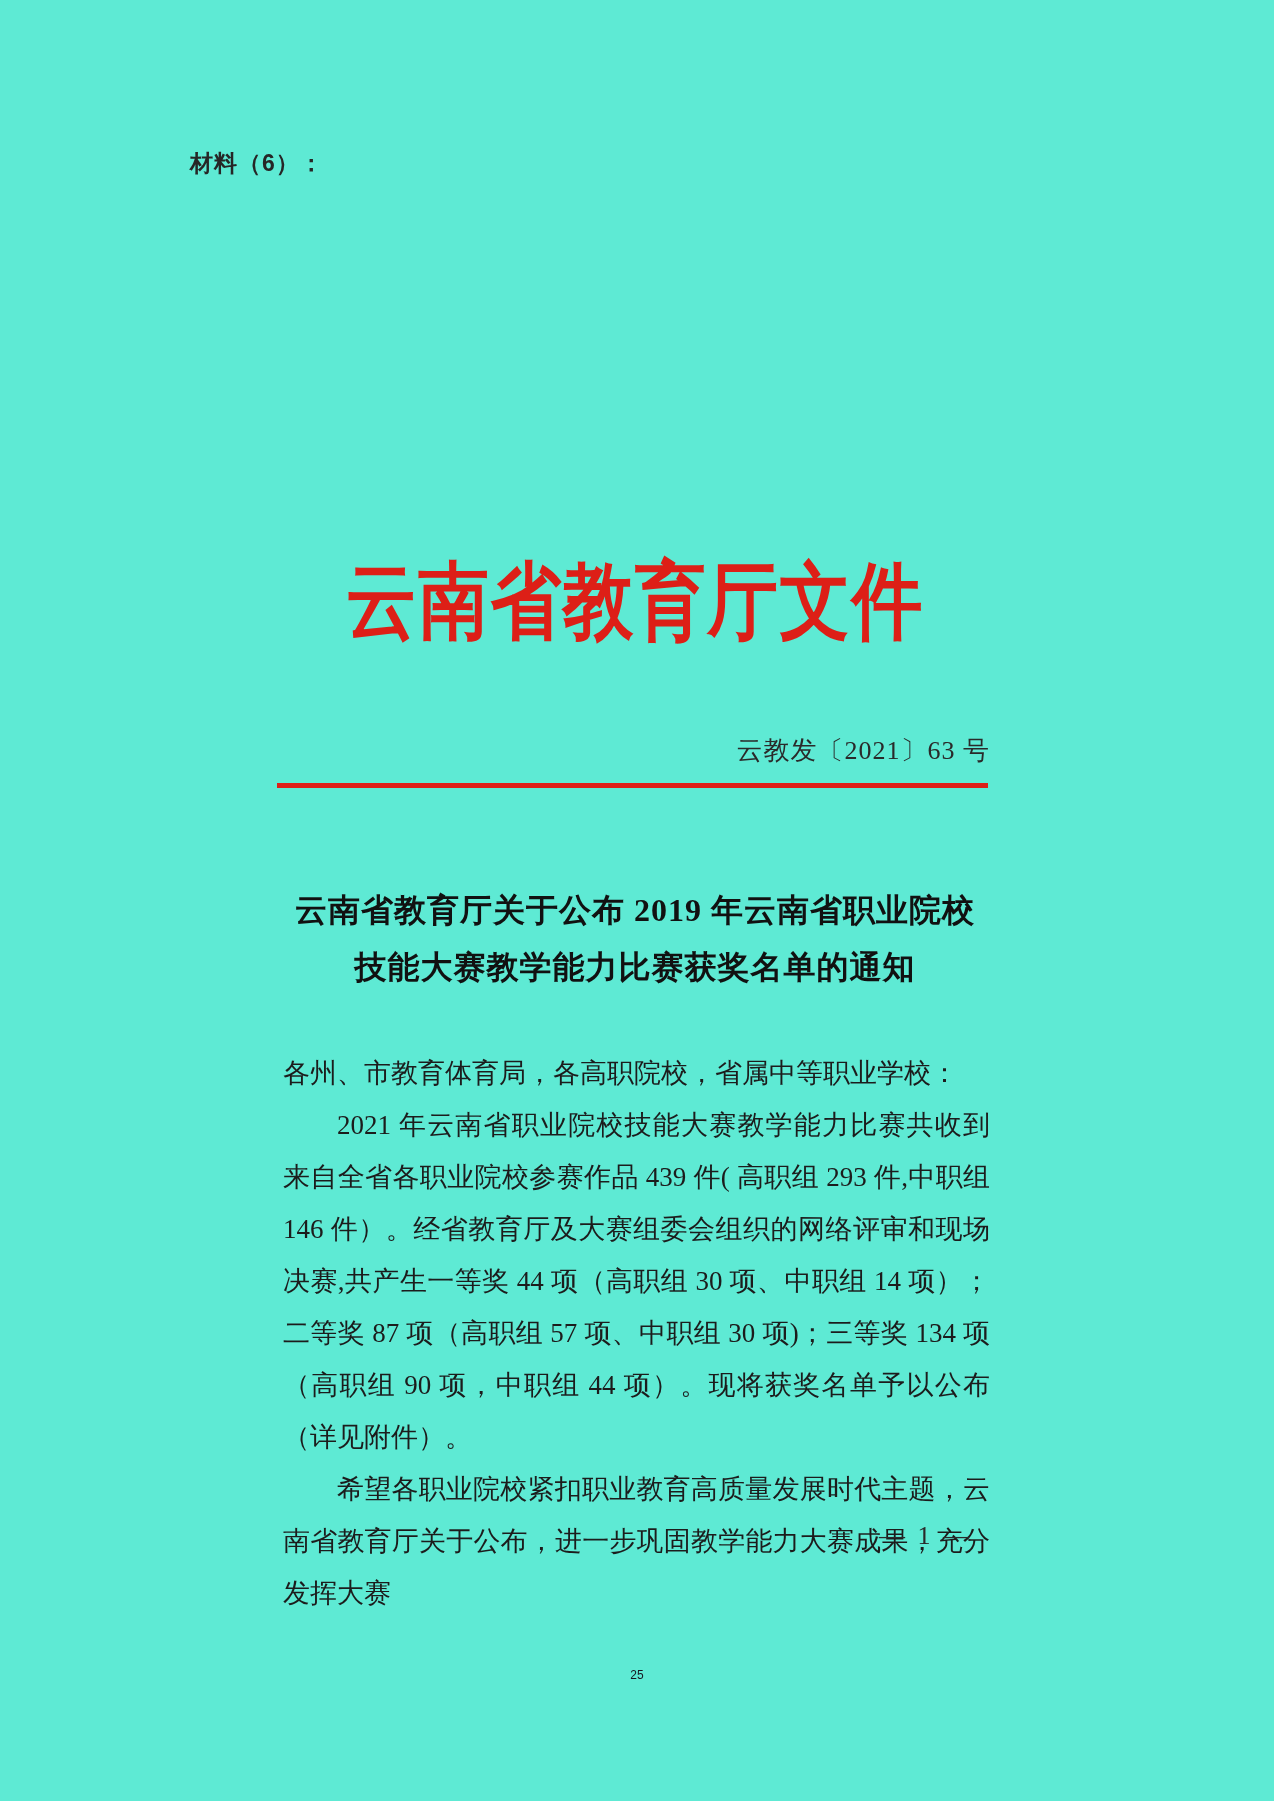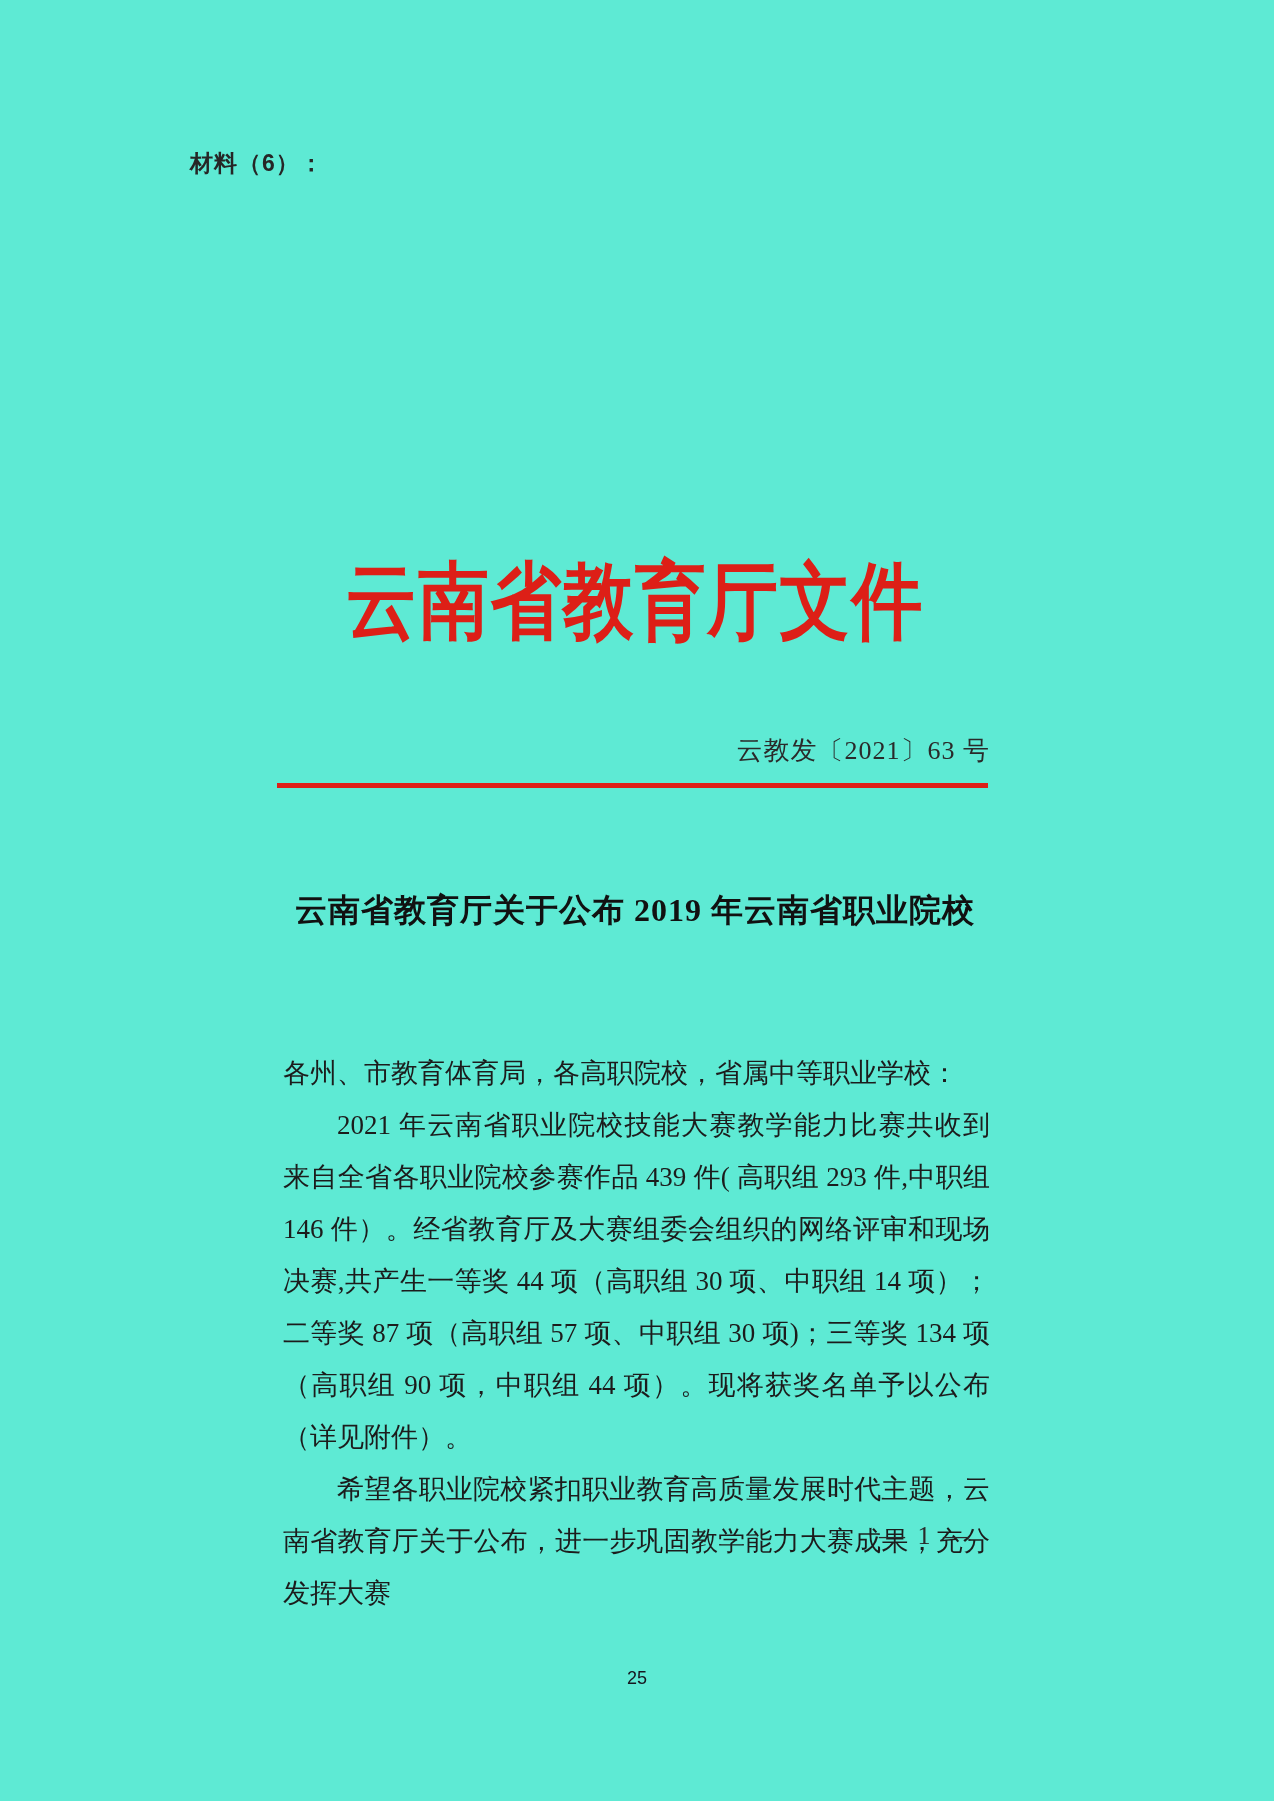--- a/index.html
+++ b/index.html
@@ -96,40 +96,41 @@
     font-size: 26px;
     color: #2a2a2a;
     letter-spacing: 3px;
   }
   .footer-page {
     position: absolute;
     left: 0;
     top: 1668px;
     width: 1274px;
     text-align: center;
-    font-size: 18px;
+    font-size: 12px;
     font-family: "Liberation Sans", "DejaVu Sans", sans-serif;
     color: #16161f;
   }
 </style>
 </head>
 <body>
 
 <div class="page">
 
   <div class="material-label">材料（6）：</div>
 
   <div class="letterhead">云南省教育厅文件</div>
 
   <div class="doc-number">云教发〔2021〕63 号</div>
 
   <div class="red-rule"></div>
 
   <div class="doc-title">
     <div>云南省教育厅关于公布 2019 年云南省职业院校</div>
+    <div>技能大赛教学能力比赛获奖名单的通知</div>
   </div>
 
   <div class="body-text">
     <p>各州、市教育体育局，各高职院校，省属中等职业学校：</p>
     <p class="indent">2021 年云南省职业院校技能大赛教学能力比赛共收到来自全省各职业院校参赛作品 439 件( 高职组 293 件,中职组 146 件）。经省教育厅及大赛组委会组织的网络评审和现场决赛,共产生一等奖 44 项（高职组 30 项、中职组 14 项）；二等奖 87 项（高职组 57 项、中职组 30 项)；三等奖 134 项（高职组 90 项，中职组 44 项）。现将获奖名单予以公布（详见附件）。</p>
     <p class="indent">希望各职业院校紧扣职业教育高质量发展时代主题，云南省教育厅关于公布，进一步巩固教学能力大赛成果，充分发挥大赛</p>
   </div>
 
   <div class="page-marker">— 1 —</div>
 

